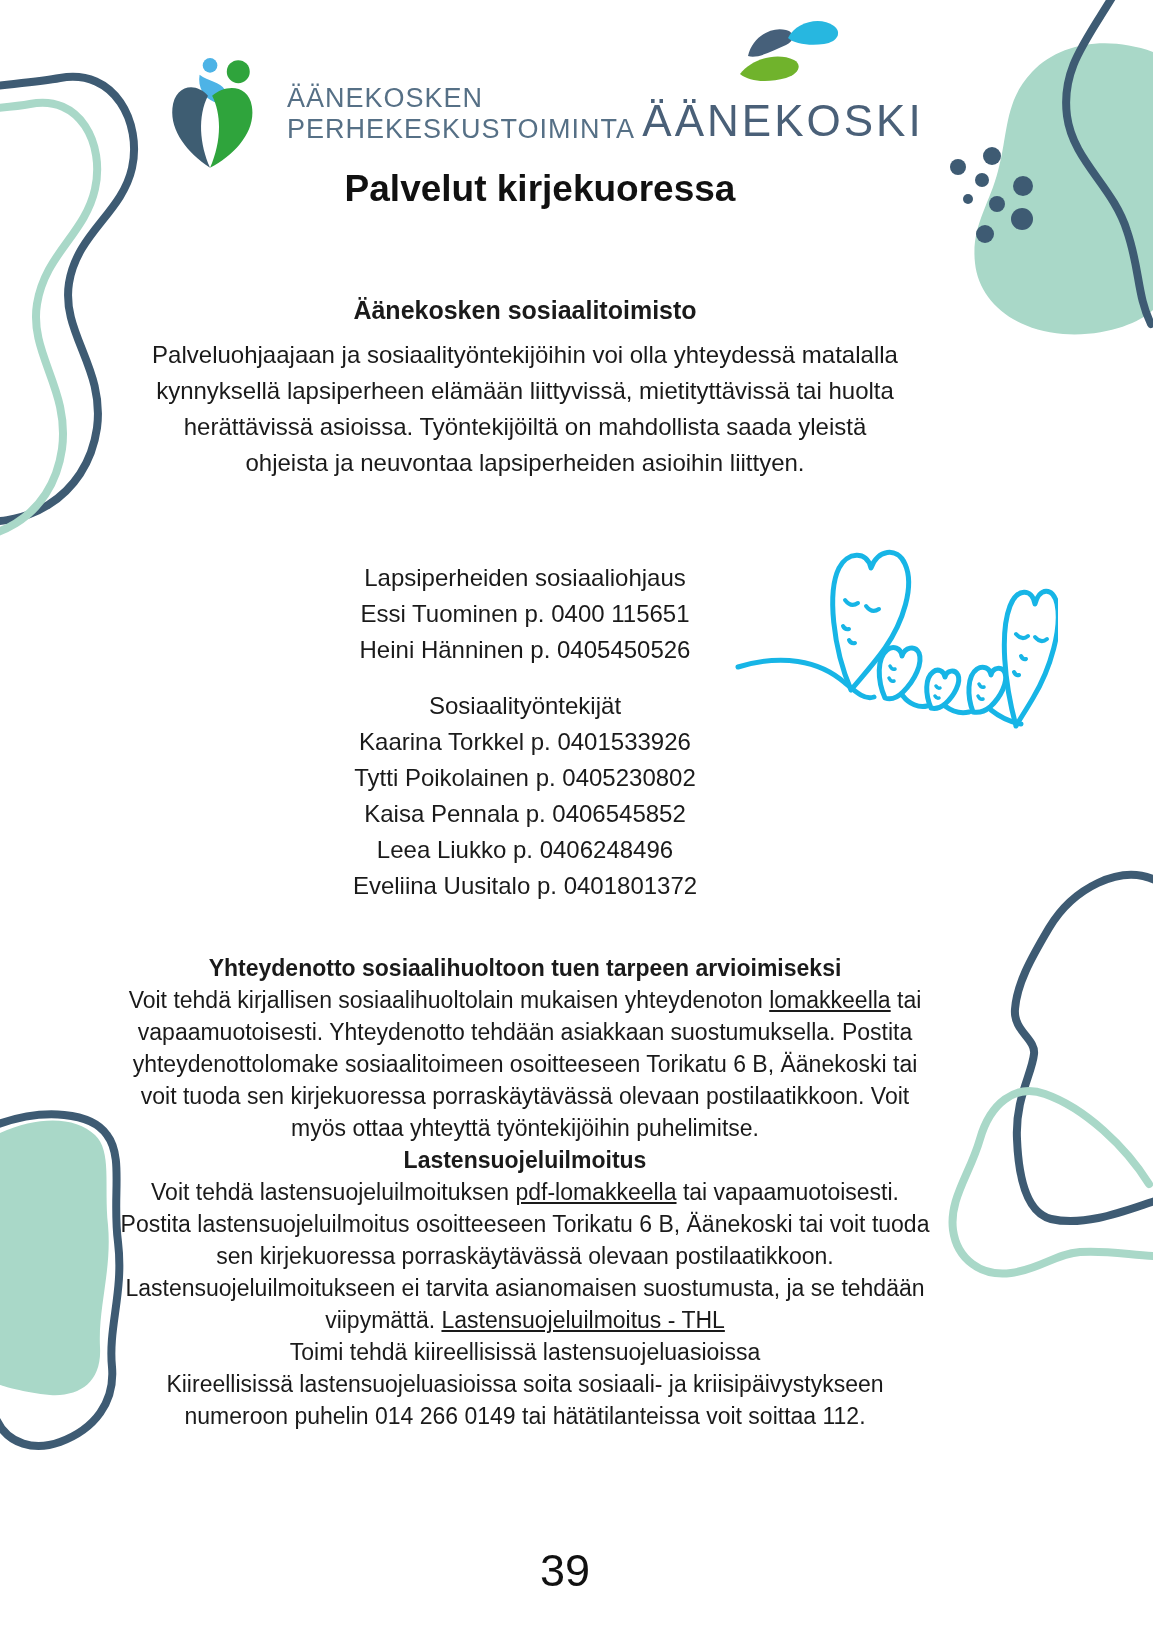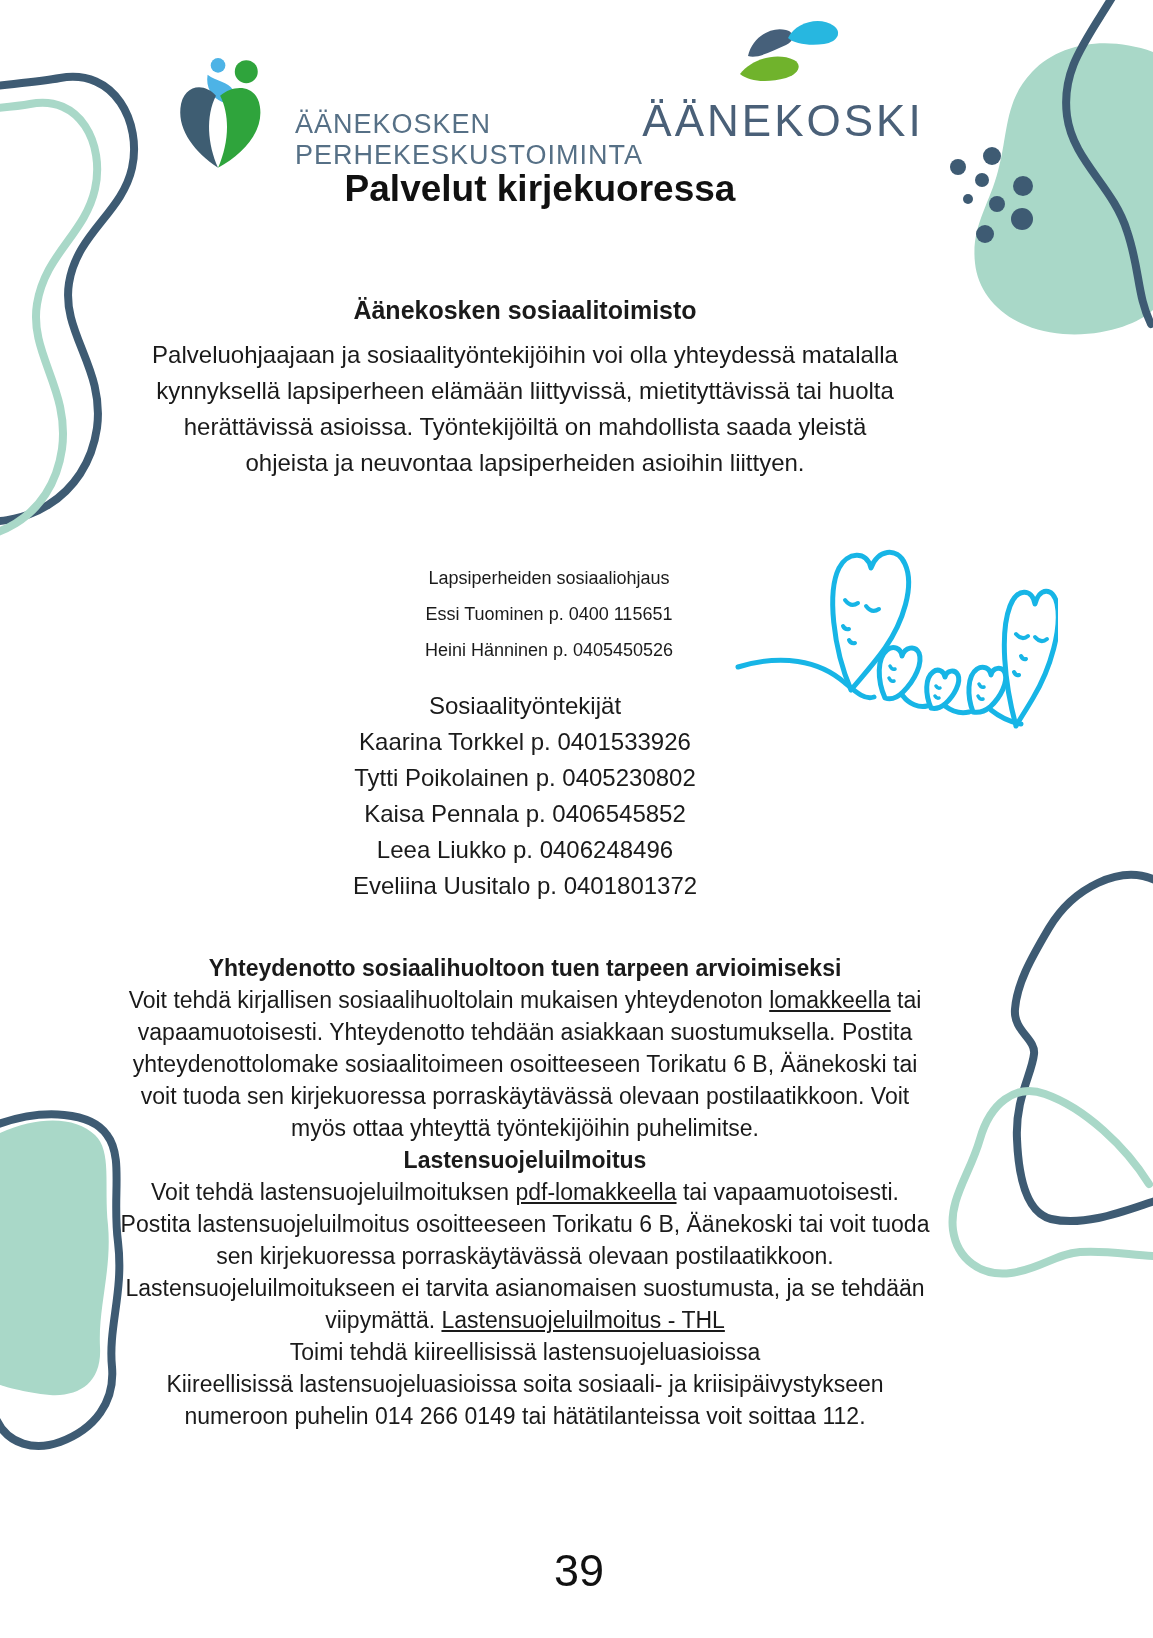--- a/index.html
+++ b/index.html
@@ -4,41 +4,41 @@
 <style>
   html,body{margin:0;padding:0;}
   body{
     width:1153px;height:1638px;position:relative;overflow:hidden;
     background:#ffffff;font-family:"Liberation Sans",sans-serif;color:#1a1a1a;
   }
   svg{display:block;}
   .decor{position:absolute;pointer-events:none;}
 
   
-  .logo-left{position:absolute;left:176px;top:56px;display:flex;align-items:flex-end;}
+  .logo-left{position:absolute;left:168px;top:56px;display:flex;align-items:center;}
   .logo-left-text{margin-left:14px;color:#567086;font-size:27px;line-height:31px;letter-spacing:1px;font-weight:400;}
   .logo-right{position:absolute;left:628px;top:14px;width:310px;text-align:center;}
   .logo-right svg{margin:0 auto;}
   .wordmark{font-size:44px;letter-spacing:3px;color:#4a6078;font-weight:300;margin-top:4px;}
 
   
   .page-title{position:absolute;left:0;top:168px;width:1080px;text-align:center;
     font-size:37px;font-weight:700;color:#111;}
   .block{position:absolute;left:0;width:1050px;text-align:center;}
   .b-office-h{top:290px;font-size:25px;font-weight:700;margin-top:6px;}
   .b-intro{top:337px;font-size:24px;line-height:36px;}
   .b-intro p{margin:0 auto;max-width:760px;}
-  .b-ohjaus{top:560px;font-size:18px;line-height:36px;padding-left:24px;}
+  .b-ohjaus{top:560px;font-size:24px;line-height:36px;}
   .b-tyontekijat{top:688px;font-size:24px;line-height:36px;}
   .b-lower{top:952px;font-size:23px;line-height:32px;}
   .b-lower .bold-h{font-weight:700;}
   .b-lower p{margin:0 auto;max-width:810px;}
   .inline-link{text-decoration:underline;color:#1a1a1a;cursor:pointer;}
   .page-number{position:absolute;left:0;top:1545px;width:1130px;text-align:center;
-    font-size:45px;color:#111;padding-left:14px;}
+    font-size:45px;color:#111;}
 </style>
 </head>
 <body>
 
 <svg class="decor" style="left:-65px;top:66px;" width="235" height="475" viewBox="0 0 235 475" fill="none">
   <path d="M125,12 C180,2 207,57 197,102 C187,147 142,167 134,217 C126,267 170,302 162,362 C152,432 87,467 27,452 C-28,438 -58,392 -53,332 C-48,277 -13,252 -18,197 C-23,137 -58,112 -45,62 C-32,20 70,22 125,12 Z" stroke="#3e5b73" stroke-width="8"></path>
   <path d="M95,38 C145,28 170,78 160,123 C150,168 110,188 102,238 C94,288 135,323 127,383 C117,453 55,483 2,468 C-48,453 -73,408 -68,348 C-63,293 -33,268 -38,213 C-43,153 -73,128 -60,81 C-48,39 40,48 95,38 Z" stroke="#a9d8c8" stroke-width="8"></path>
 </svg>
 
 <svg class="decor" style="left:913px;top:0;" width="240" height="345" viewBox="0 0 240 345" fill="none">

